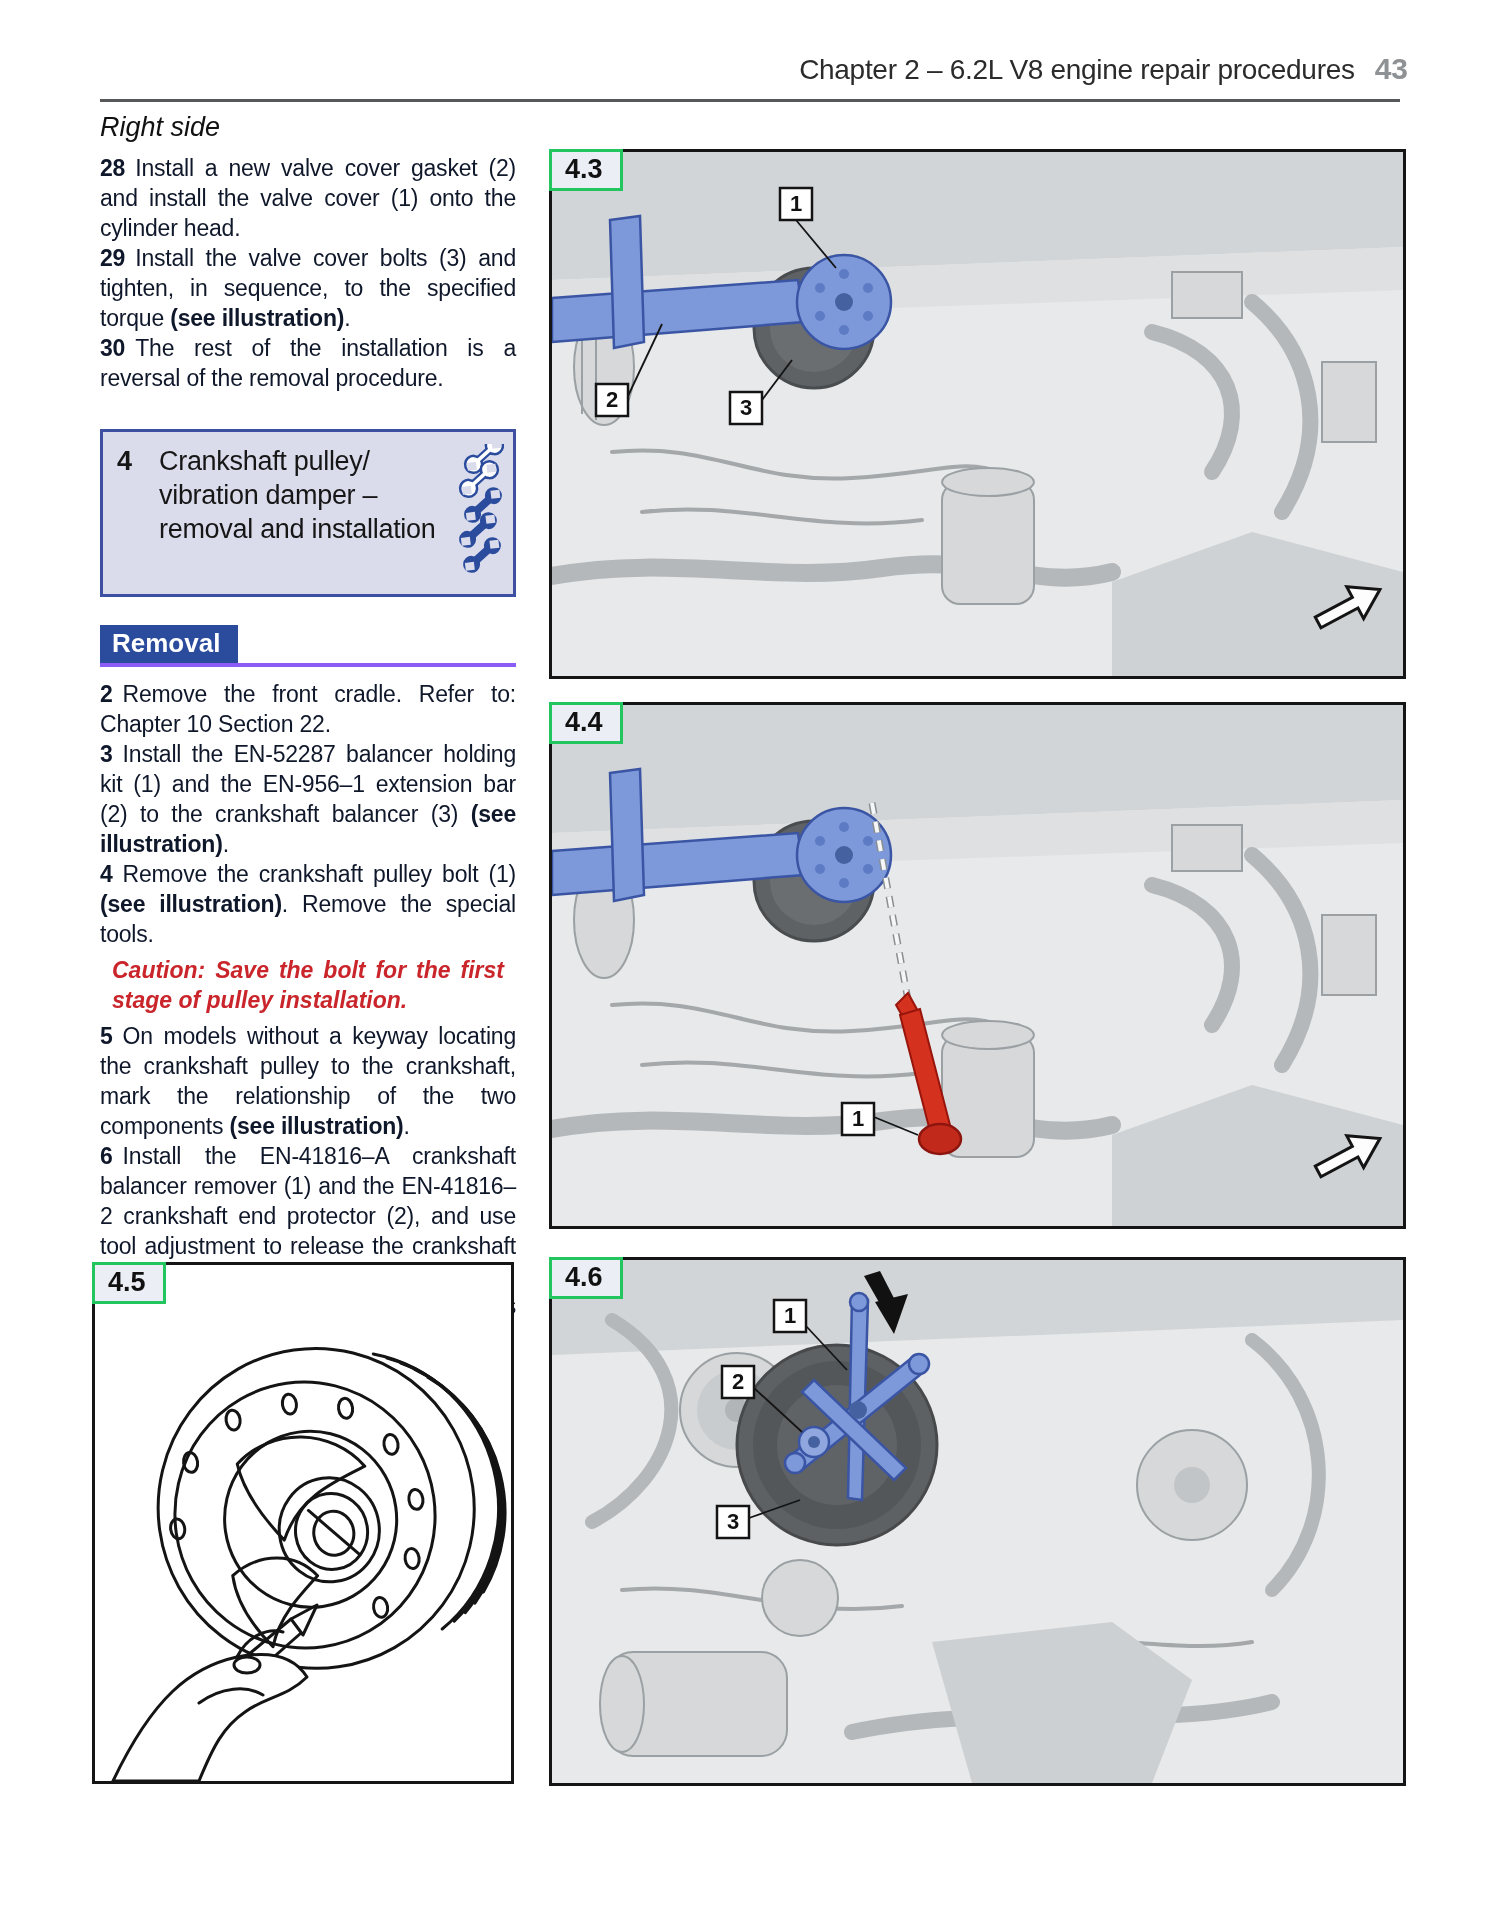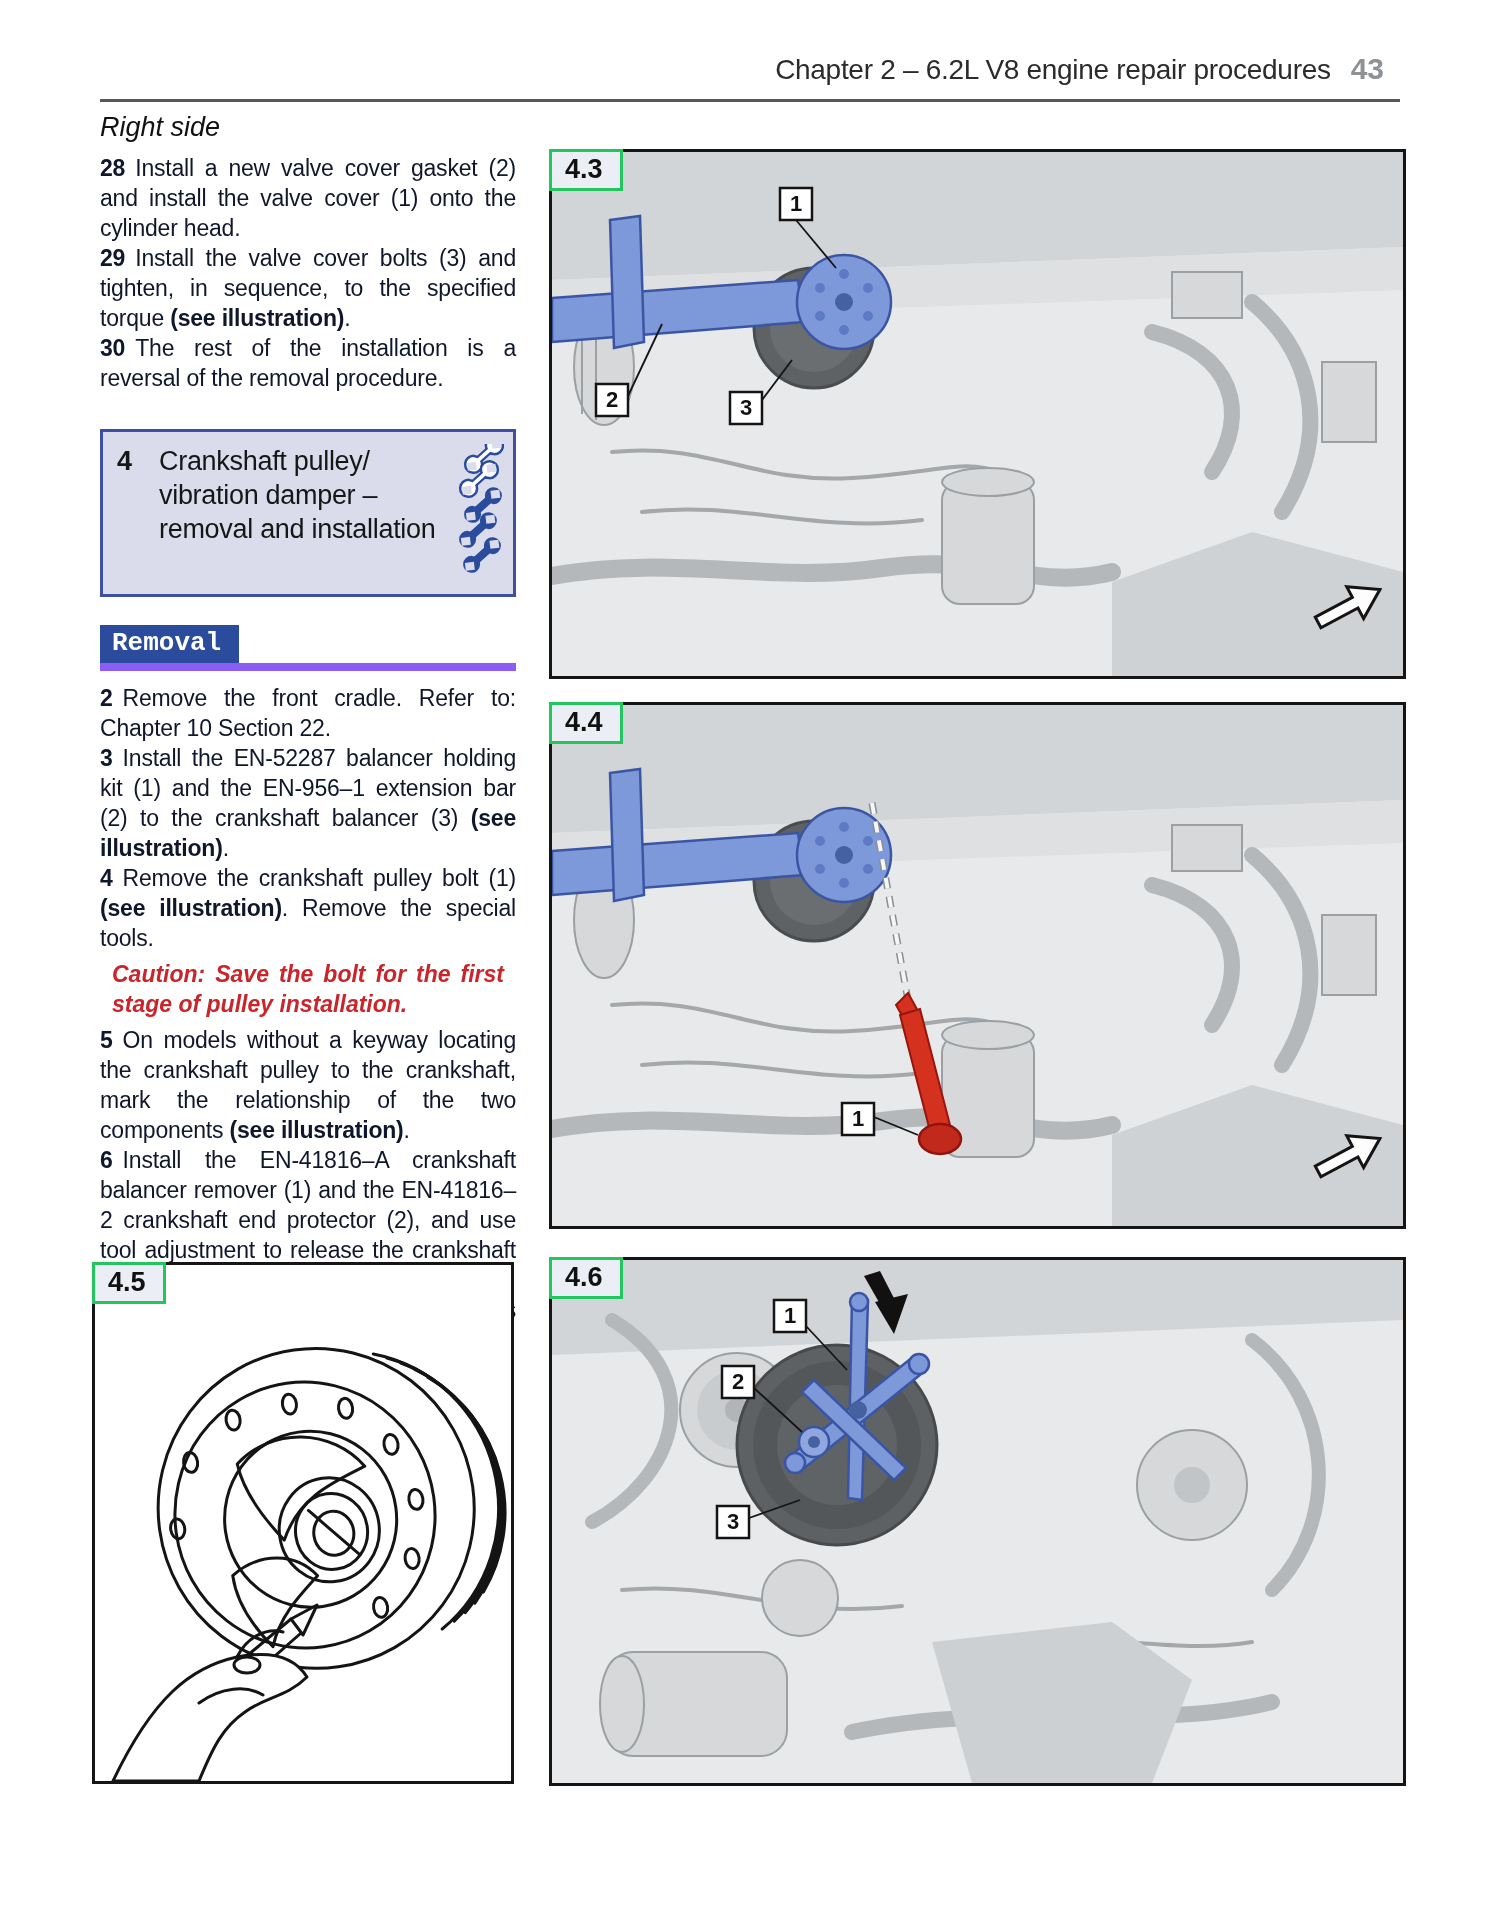--- a/index.html
+++ b/index.html
@@ -1,40 +1,40 @@
 <!DOCTYPE html>
 <html><head>
 <meta charset="utf-8">
 <style>
   html,body{margin:0;padding:0;background:#ffffff;}
   .page{position:relative;width:1500px;height:1929px;background:#fff;
         font-family:"Liberation Sans",sans-serif;color:#161616;overflow:hidden;}
 
   
-  .hdr{position:absolute;top:52px;left:100px;right:116px;display:flex;
+  .hdr{position:absolute;top:52px;left:100px;right:92px;display:flex;
        justify-content:flex-end;align-items:baseline;}
   .hdr-title{font-size:28px;color:#2b2b2b;letter-spacing:-0.3px;}
   .hdr-num{font-size:30px;font-weight:bold;color:#8f9295;margin-left:20px;}
   .hdr-rule{position:absolute;top:99px;left:100px;right:100px;height:3px;background:#57585a;}
 
   
   .col{position:absolute;left:100px;top:112px;width:416px;}
   .rs{font-style:italic;font-weight:normal;font-size:27px;margin:0 0 10px 0;color:#111;}
   p.body{margin:0;font-size:23px;line-height:30px;text-align:justify;
          letter-spacing:-0.2px;color:#0f172a;}
   .num{font-weight:bold;margin-right:10px;}
   .bb{font-weight:bold;}
 
   .secbox{display:flex;margin:36px 0 0 0;background:#dadcec;border:3px solid #3d4fa0;
           padding:12px 8px 14px 14px;}
   .secnum{font-size:27px;font-weight:bold;width:42px;flex:0 0 auto;padding-top:2px;}
   .sectitle{flex:1;font-size:27px;font-weight:normal;line-height:34px;letter-spacing:-0.3px;}
   .wrenches{flex:0 0 auto;width:58px;display:flex;align-items:center;justify-content:center;}
 
-  .removal-row{margin:28px 0 12px 0;border-bottom:8px solid #8b5cf6;line-height:0;font-family:Liberation Mono, monospace;}
+  .removal-row{margin:28px 0 12px 0;border-bottom:4px solid #8b5cf6;line-height:0;}
   .removal{display:inline-block;background:#2b4b9d;color:#fff;font-weight:bold;
            font-size:26px;line-height:26px;padding:5px 18px 7px 12px;}
 
   p.caution{margin:6px 12px;font-size:23px;line-height:30px;font-weight:bold;font-style:italic;
             color:#c9252b;text-align:justify;}
 
   
   .fig{position:absolute;border:3px solid #151515;background:#e7e9ea;}
   .fig svg{display:block;width:100%;height:100%;}
   .fig-label{position:absolute;top:-3px;left:-3px;background:#eceef5;border:3px solid #22c55e;

